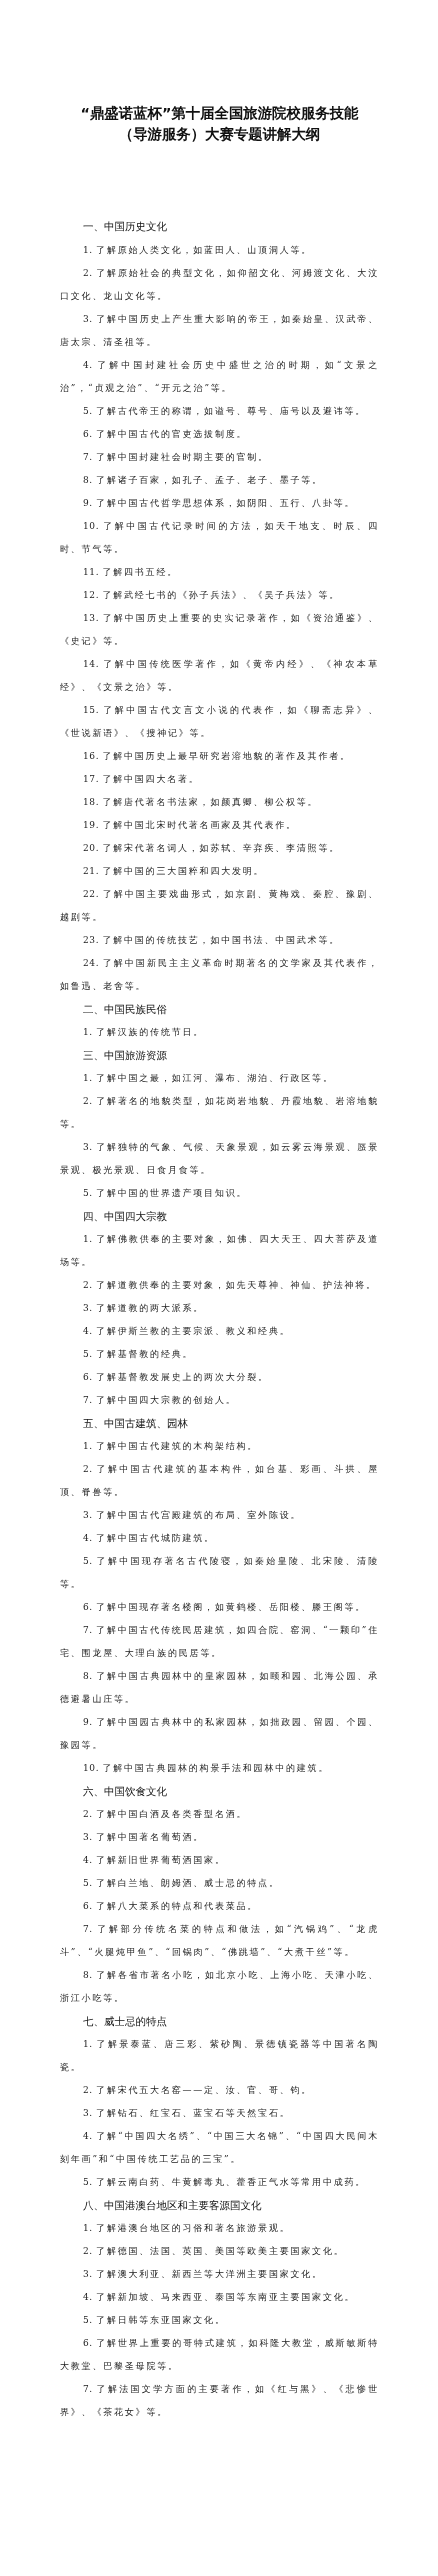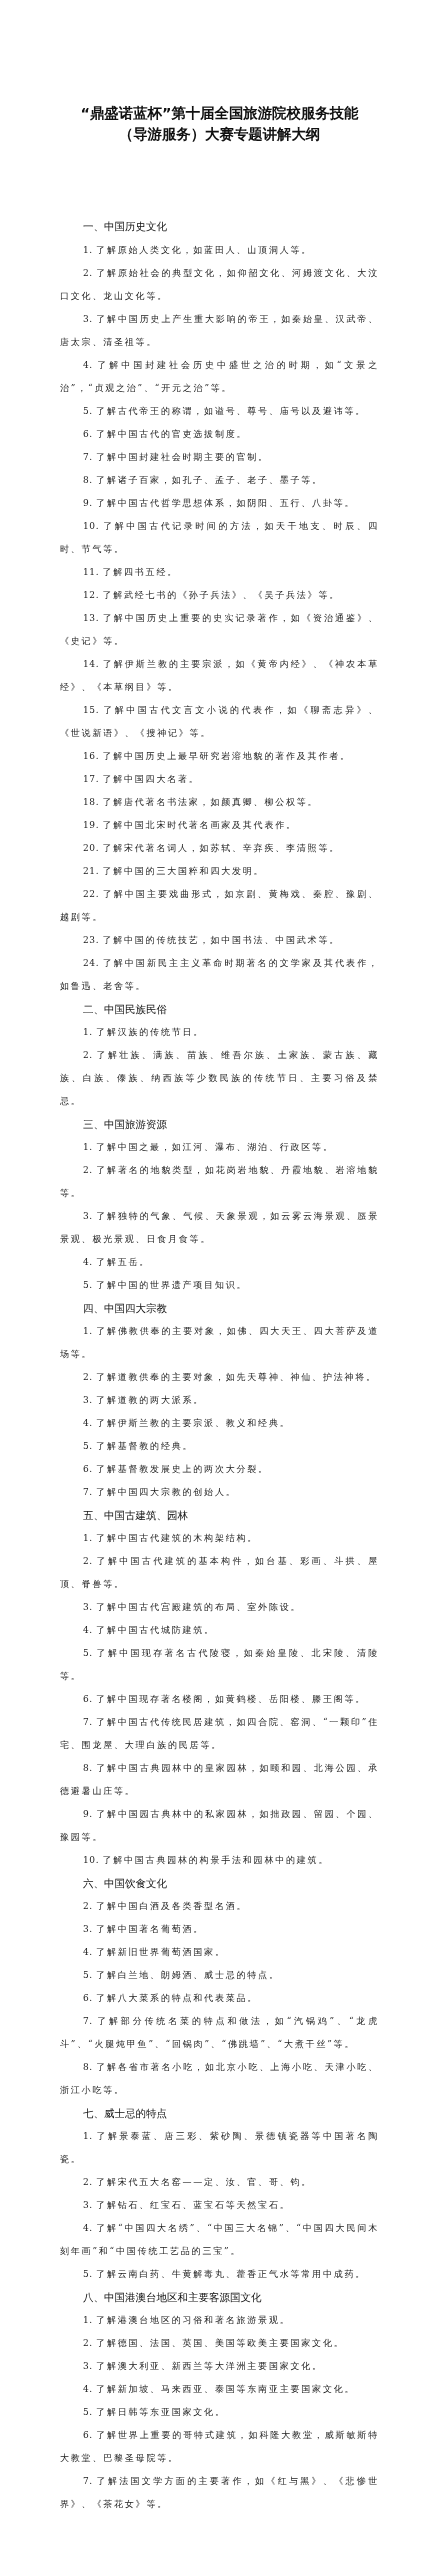--- a/index.html
+++ b/index.html
@@ -31,43 +31,41 @@
         <p class="item"><span class="num">4.</span><span class="txt">了解中国封建社会历史中盛世之治的时期，如“文景之治”，“贞观之治”、“开元之治”等。</span></p>
         <p class="item"><span class="num">5.</span><span class="txt">了解古代帝王的称谓，如谥号、尊号、庙号以及避讳等。</span></p>
         <p class="item"><span class="num">6.</span><span class="txt">了解中国古代的官吏选拔制度。</span></p>
         <p class="item"><span class="num">7.</span><span class="txt">了解中国封建社会时期主要的官制。</span></p>
         <p class="item"><span class="num">8.</span><span class="txt">了解诸子百家，如孔子、孟子、老子、墨子等。</span></p>
         <p class="item"><span class="num">9.</span><span class="txt">了解中国古代哲学思想体系，如阴阳、五行、八卦等。</span></p>
         <p class="item"><span class="num">10.</span><span class="txt">了解中国古代记录时间的方法，如天干地支、时辰、四时、节气等。</span></p>
         <p class="item"><span class="num">11.</span><span class="txt">了解四书五经。</span></p>
         <p class="item"><span class="num">12.</span><span class="txt">了解武经七书的《孙子兵法》、《吴子兵法》等。</span></p>
         <p class="item"><span class="num">13.</span><span class="txt">了解中国历史上重要的史实记录著作，如《资治通鉴》、《史记》等。</span></p>
-        <p class="item"><span class="num">14.</span><span class="txt">了解伊斯兰教的主要宗派，如《黄帝内经》、《神农本草经》、《本草纲目》等。</span></p>
+        <p class="item"><span class="num">14.</span><span class="txt">了解中国传统医学著作，如《黄帝内经》、《神农本草经》、《文景之治》等。</span></p>
         <p class="item"><span class="num">15.</span><span class="txt">了解中国古代文言文小说的代表作，如《聊斋志异》、《世说新语》、《搜神记》等。</span></p>
         <p class="item"><span class="num">16.</span><span class="txt">了解中国历史上最早研究岩溶地貌的著作及其作者。</span></p>
         <p class="item"><span class="num">17.</span><span class="txt">了解中国四大名著。</span></p>
         <p class="item"><span class="num">18.</span><span class="txt">了解唐代著名书法家，如颜真卿、柳公权等。</span></p>
         <p class="item"><span class="num">19.</span><span class="txt">了解中国北宋时代著名画家及其代表作。</span></p>
         <p class="item"><span class="num">20.</span><span class="txt">了解宋代著名词人，如苏轼、辛弃疾、李清照等。</span></p>
         <p class="item"><span class="num">21.</span><span class="txt">了解中国的三大国粹和四大发明。</span></p>
         <p class="item"><span class="num">22.</span><span class="txt">了解中国主要戏曲形式，如京剧、黄梅戏、秦腔、豫剧、越剧等。</span></p>
         <p class="item"><span class="num">23.</span><span class="txt">了解中国的传统技艺，如中国书法、中国武术等。</span></p>
         <p class="item"><span class="num">24.</span><span class="txt">了解中国新民主主义革命时期著名的文学家及其代表作，如鲁迅、老舍等。</span></p>
       </div>
       <div>
         <p class="section-heading">二、中国民族民俗</p>
         <p class="item"><span class="num">1.</span><span class="txt">了解汉族的传统节日。</span></p>
-        <p class="item"><span class="num">2.</span><span class="txt">了解壮族、满族、苗族、维吾尔族、土家族、蒙古族、藏族、白族、傣族、纳西族等少数民族的传统节日、主要习俗及禁忌。</span></p>
       </div>
       <div>
         <p class="section-heading">三、中国旅游资源</p>
         <p class="item"><span class="num">1.</span><span class="txt">了解中国之最，如江河、瀑布、湖泊、行政区等。</span></p>
         <p class="item"><span class="num">2.</span><span class="txt">了解著名的地貌类型，如花岗岩地貌、丹霞地貌、岩溶地貌等。</span></p>
         <p class="item"><span class="num">3.</span><span class="txt">了解独特的气象、气候、天象景观，如云雾云海景观、蜃景景观、极光景观、日食月食等。</span></p>
-        <p class="item"><span class="num">4.</span><span class="txt">了解五岳。</span></p>
         <p class="item"><span class="num">5.</span><span class="txt">了解中国的世界遗产项目知识。</span></p>
       </div>
       <div>
         <p class="section-heading">四、中国四大宗教</p>
         <p class="item"><span class="num">1.</span><span class="txt">了解佛教供奉的主要对象，如佛、四大天王、四大菩萨及道场等。</span></p>
         <p class="item"><span class="num">2.</span><span class="txt">了解道教供奉的主要对象，如先天尊神、神仙、护法神将。</span></p>
         <p class="item"><span class="num">3.</span><span class="txt">了解道教的两大派系。</span></p>
         <p class="item"><span class="num">4.</span><span class="txt">了解伊斯兰教的主要宗派、教义和经典。</span></p>
         <p class="item"><span class="num">5.</span><span class="txt">了解基督教的经典。</span></p>
         <p class="item"><span class="num">6.</span><span class="txt">了解基督教发展史上的两次大分裂。</span></p>

